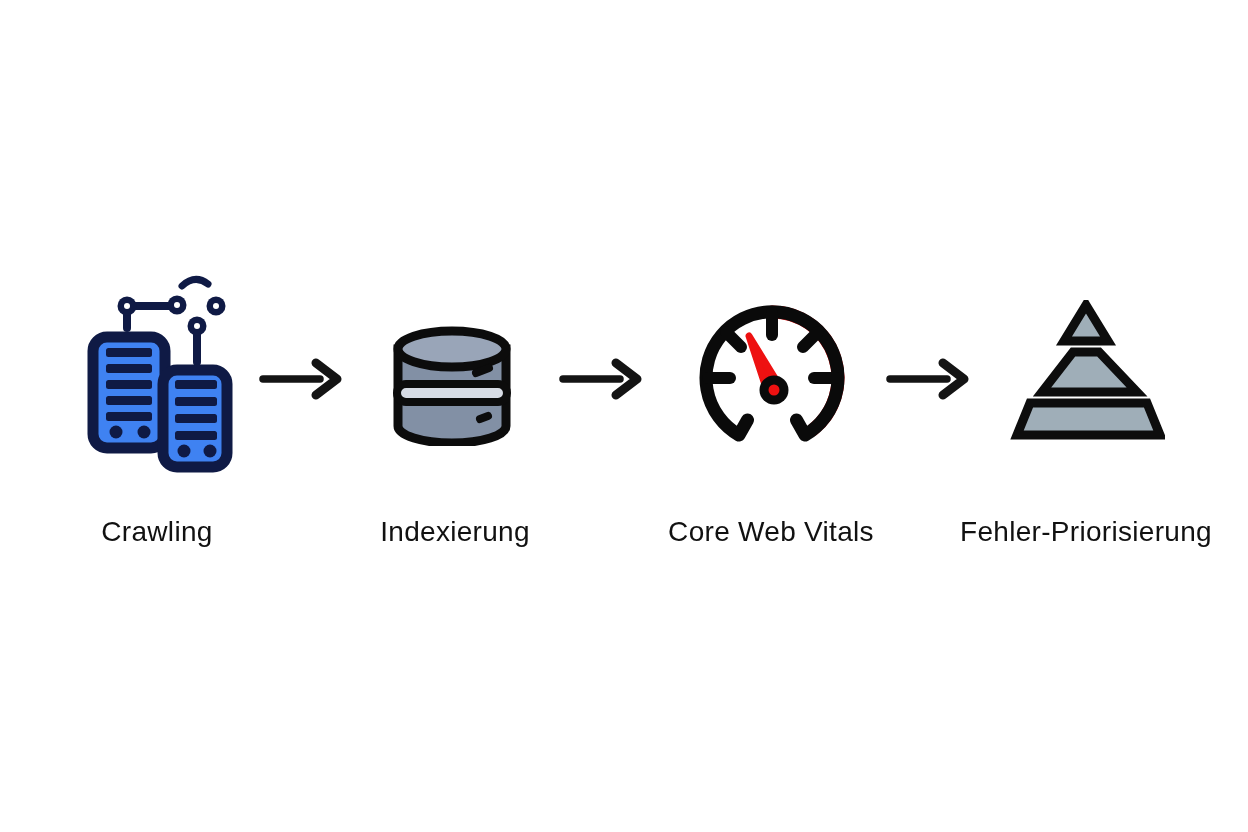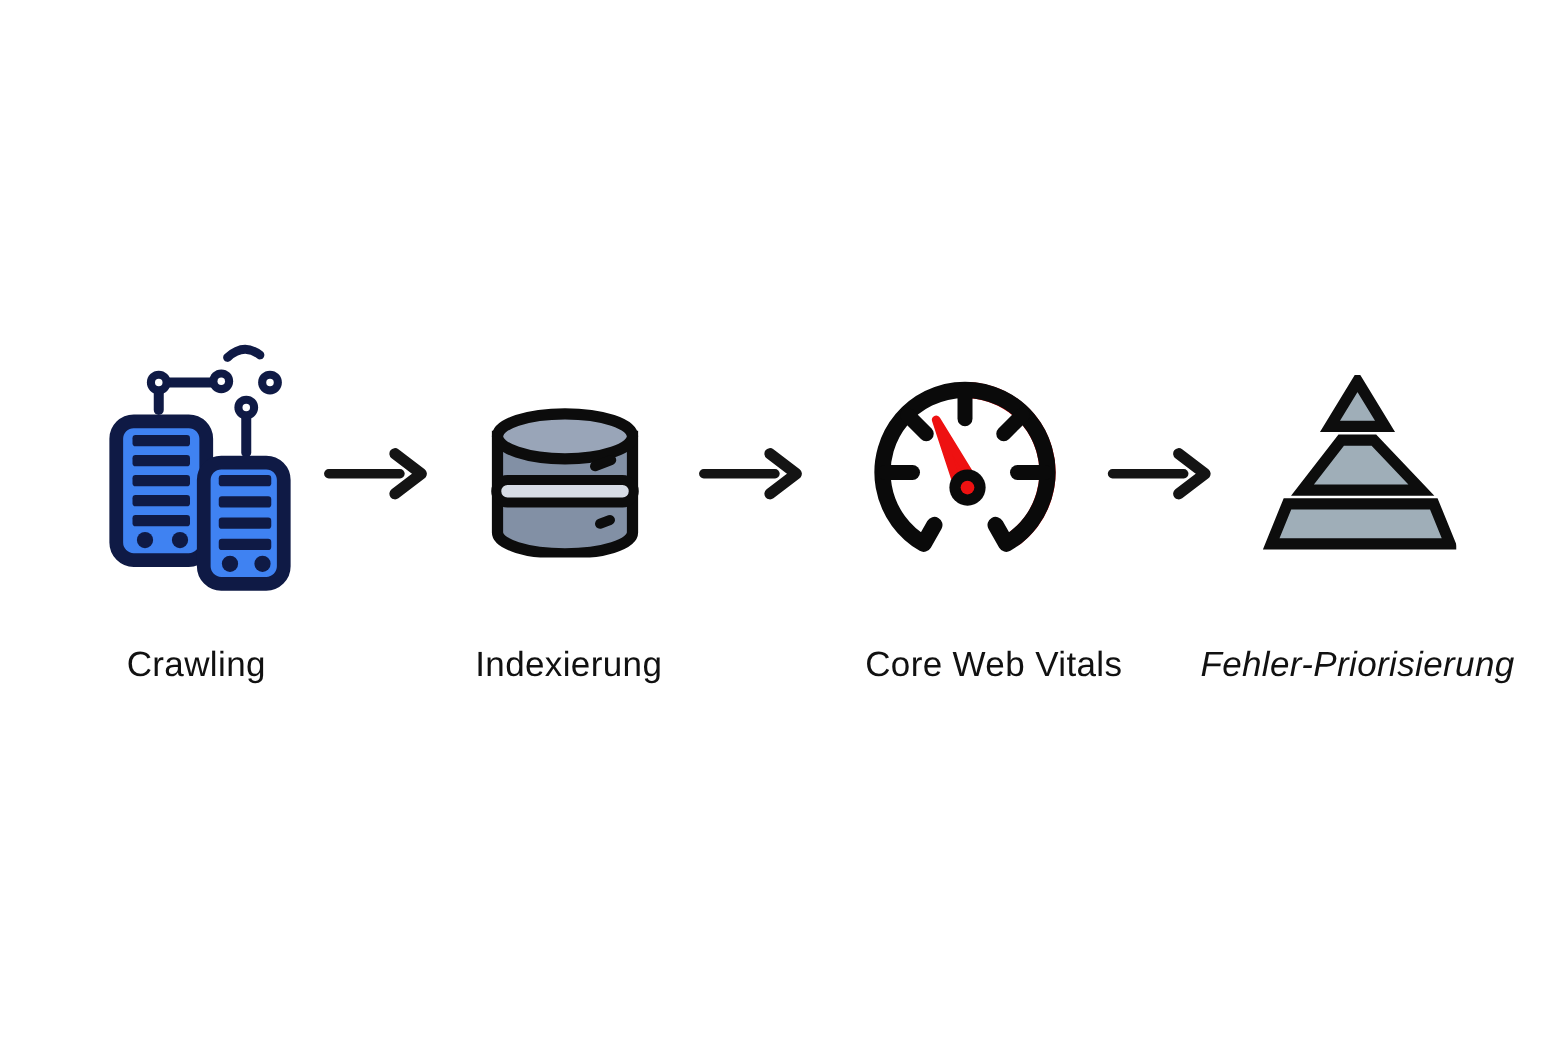--- a/index.html
+++ b/index.html
@@ -123,16 +123,16 @@
   <svg class="icon-svg" style="left:1005px; top:300px;" width="160" height="140" viewBox="0 0 160 140">
     <g fill="#9FAEB8" stroke="#0D0D0D" stroke-width="9" stroke-linejoin="miter">
       <polygon points="81,5 103,41 59,41"></polygon>
       <polygon points="68,52 94,52 132,92 37,92"></polygon>
       <polygon points="25,103 142,103 155,135 12,135"></polygon>
     </g>
   </svg>
 
   <div class="step-label" style="left:157px;">Crawling</div>
   <div class="step-label" style="left:455px;text-align:right;">Indexierung</div>
-  <div class="step-label" style="left:771px;margin-left:24px;">Core Web Vitals</div>
-  <div class="step-label" style="left:1086px;font-style:italic;">Fehler-Priorisierung</div>
+  <div class="step-label" style="left:771px;">Core Web Vitals</div>
+  <div class="step-label" style="left:1086px;">Fehler-Priorisierung</div>
 
 </div>
 
 </body></html>

